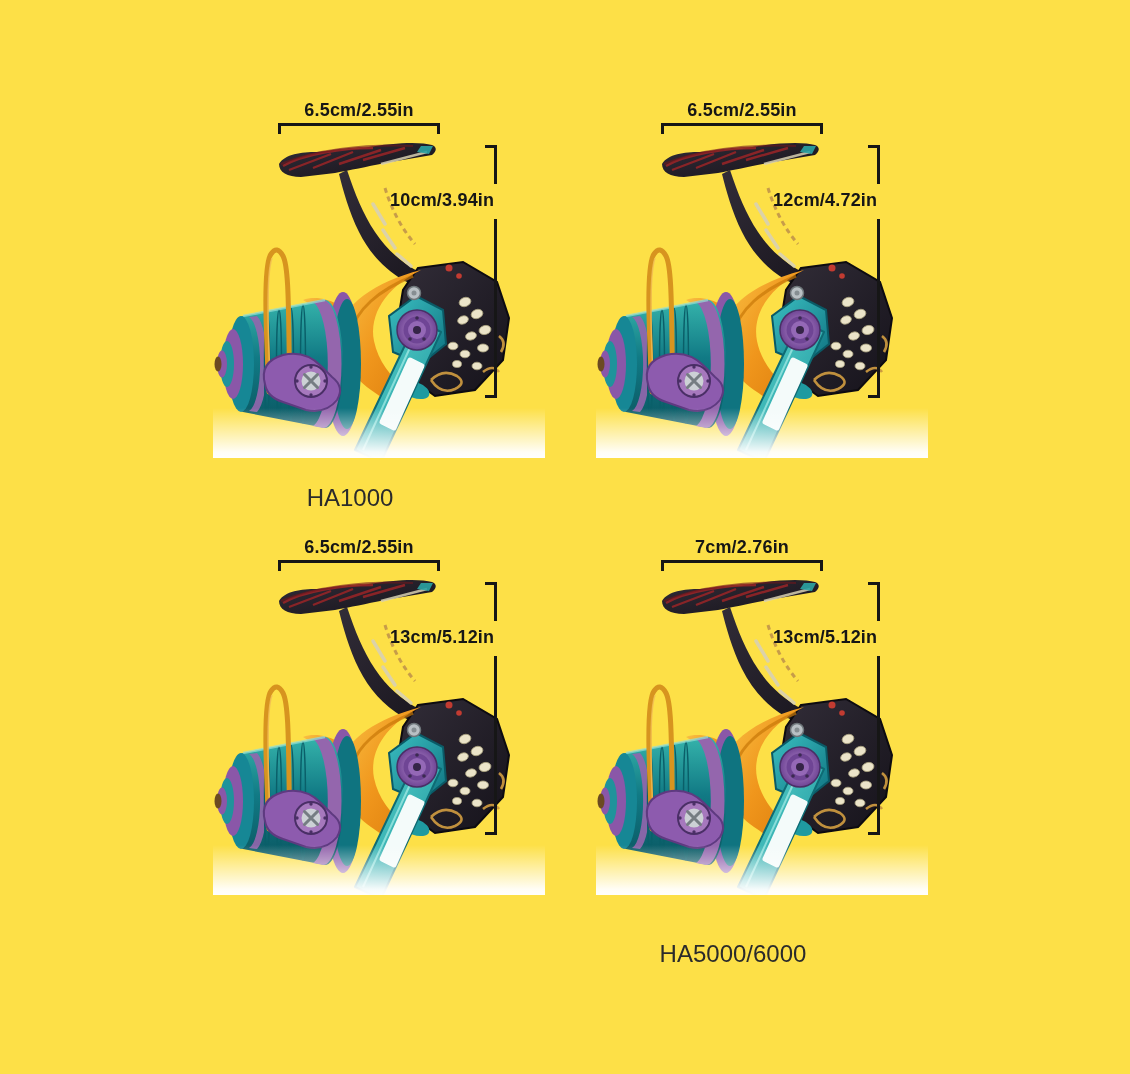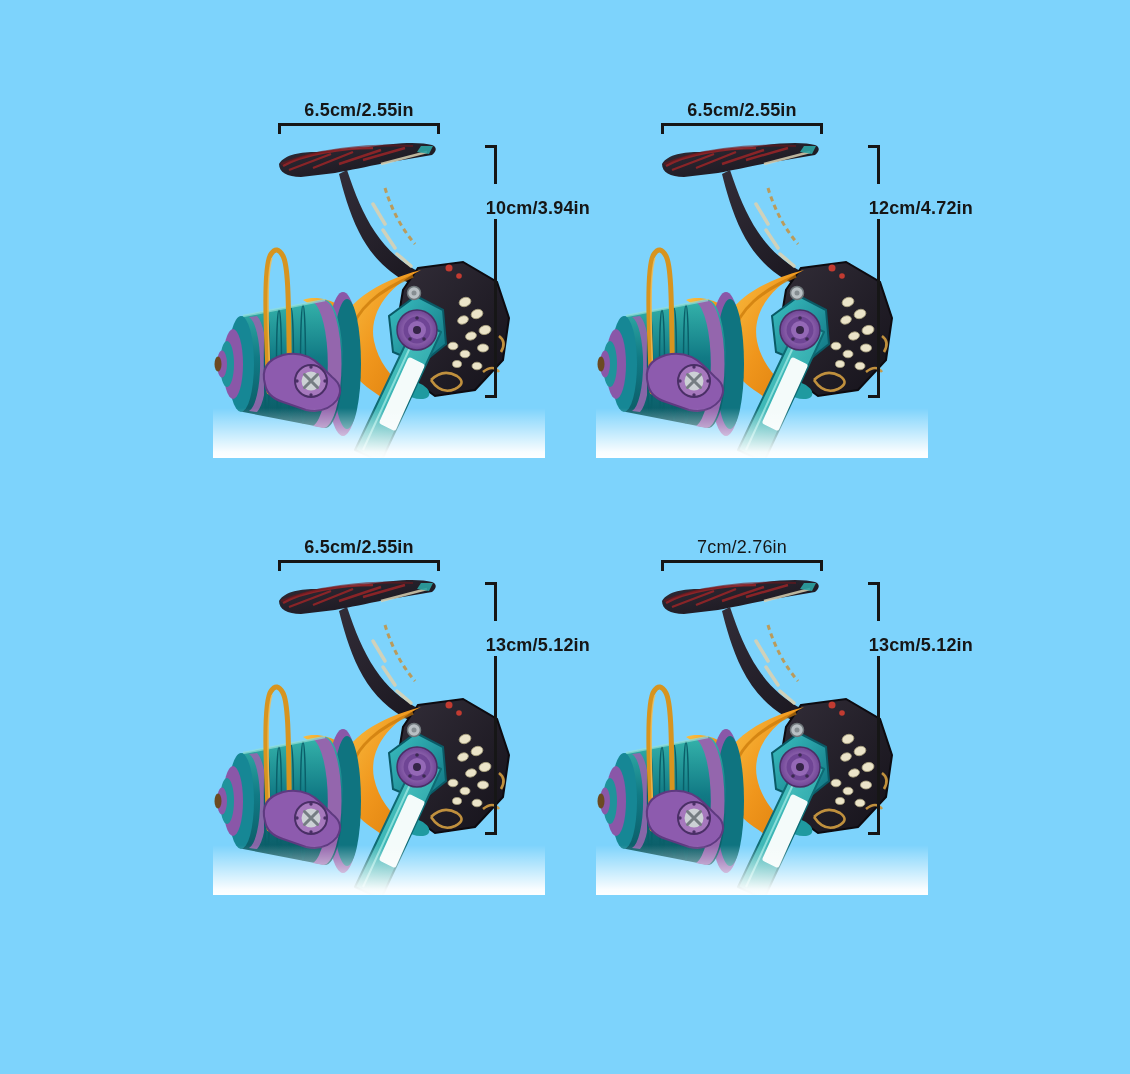--- a/index.html
+++ b/index.html
@@ -2,41 +2,41 @@
 <html><head>
 <meta charset="utf-8">
 <style>
   * { margin: 0; padding: 0; box-sizing: content-box; }
   html, body { background: #ffffff; }
   body { font-family: "Liberation Sans", sans-serif; }
   .canvas {
     position: relative;
     width: 1130px;
     height: 1074px;
-    background: #7dd3fc;
+    background: #fde047;
     overflow: hidden;
   }
   .quad { position: absolute; width: 400px; height: 440px; }
   .q1 { left: 180px; top: 95px; }
   .q2 { left: 563px; top: 95px; }
   .q3 { left: 180px; top: 532px; }
   .q4 { left: 563px; top: 532px; }
 
   .width-label {
     position: absolute;
     left: 79px; top: 4px;
     width: 200px;
     text-align: center;
     font-size: 18px;
     font-weight: 600;
     line-height: 22px;
     color: #161616;
     letter-spacing: 0.2px;
   }
-  .q4 .width-label { font-weight: 400; }
+  .q4 .width-label { font-weight: 700; }
 
   .wbracket {
     position: absolute;
     left: 98px; top: 28px;
     width: 156px; height: 8px;
     border-top: 3px solid #161616;
     border-left: 3px solid #161616;
     border-right: 3px solid #161616;
   }
 
@@ -57,27 +57,26 @@
     position: absolute;
     left: 305px; top: 124px;
     width: 9px; height: 176px;
     border-bottom: 3px solid #161616;
     border-right: 3px solid #161616;
   }
   .height-label {
     position: absolute;
     left: 210px; top: 94px;
     width: 200px;
-    text-align: right;
+    text-align: left;
     font-size: 18px;
     font-weight: 600;
     line-height: 22px;
     color: #161616;
     letter-spacing: 0.2px;
-    margin-top: 8px;
   }
 
   .model-label {
     position: absolute;
     left: 40px; top: 390px;
     width: 260px;
     text-align: center;
     font-size: 24px;
     font-weight: 400;
     line-height: 26px;
@@ -216,20 +215,21 @@
 
   <div class="quad q1">
     <div class="width-label">6.5cm/2.55in</div>
     <div class="wbracket"></div>
     <svg class="reel" viewBox="0 0 332 318">
         <use href="#reel-art"></use>
       </svg>
     <div class="hb-top"></div>
     <div class="height-label">10cm/3.94in</div>
     <div class="hb-bot"></div>
+    <div class="model-label">HA1000</div>
   </div>
 
   <div class="quad q2">
     <div class="width-label">6.5cm/2.55in</div>
     <div class="wbracket"></div>
     <svg class="reel" viewBox="0 0 332 318">
         <use href="#reel-art"></use>
       </svg>
     <div class="hb-top"></div>
     <div class="height-label">12cm/4.72in</div>
@@ -249,15 +249,16 @@
 
   <div class="quad q4">
     <div class="width-label">7cm/2.76in</div>
     <div class="wbracket"></div>
     <svg class="reel" viewBox="0 0 332 318">
         <use href="#reel-art"></use>
       </svg>
     <div class="hb-top"></div>
     <div class="height-label">13cm/5.12in</div>
     <div class="hb-bot"></div>
+    <div class="model-label">HA5000/6000</div>
   </div>
 
 </div>
 
 </body></html>

